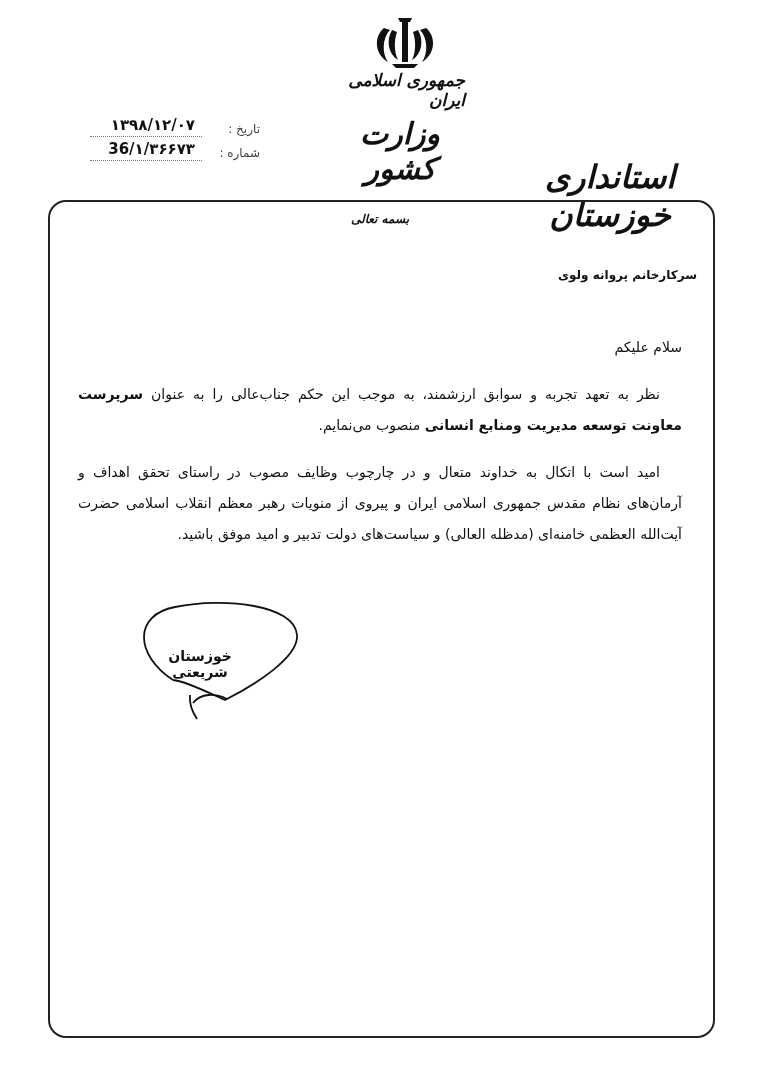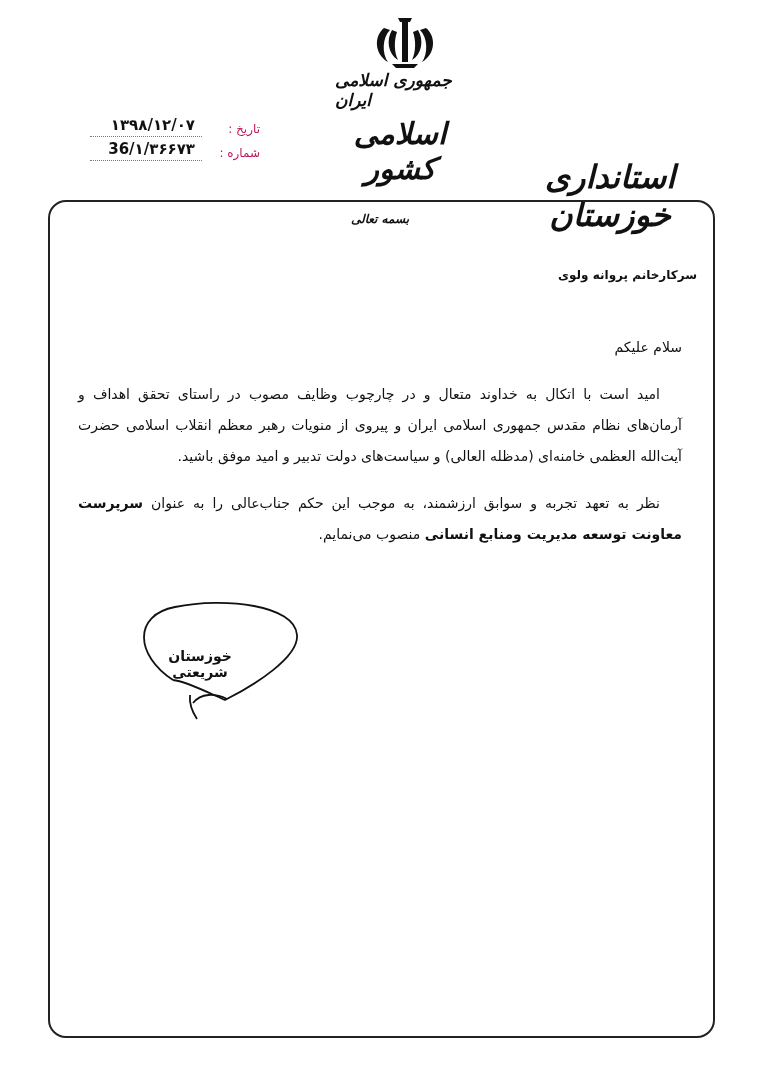--- a/index.html
+++ b/index.html
@@ -3,34 +3,34 @@
   <meta charset="utf-8">
   <style>
     html, body { margin: 0; padding: 0; }
     body {
       width: 759px; height: 1080px; background: #ffffff; position: relative; overflow: hidden;
       font-family: "DejaVu Sans", sans-serif; color: #111;
     }
     .abs { position: absolute; }
     .emblem { left: 370px; top: 14px; width: 70px; height: 58px; }
     .rep-title {
-      left: 335px; top: 70px; width: 130px; text-align: left; direction: rtl;
+      left: 335px; top: 70px; width: 130px; text-align: right; direction: rtl;
       font-family: "DejaVu Serif", serif; font-size: 17px; font-style: italic; font-weight: bold;
     }
     .ministry {
       left: 330px; top: 116px; width: 140px; text-align: center; direction: rtl;
       font-family: "DejaVu Serif", serif; font-size: 30px; font-style: italic; font-weight: bold;
     }
     .governorate {
       left: 520px; top: 115px; width: 180px; text-align: center; direction: rtl;
       font-family: "DejaVu Serif", serif; font-size: 32px; font-style: italic; font-weight: bold; margin-top: 43px;
     }
     .meta { left: 90px; top: 116px; width: 170px; direction: rtl; }
     .meta-row { position: relative; height: 24px; }
-    .meta-label { position: absolute; right: 0; top: 6px; font-size: 12px; color: #be185d; }
+    .meta-label { position: absolute; right: 0; top: 6px; font-size: 12px; color: #404040; }
     .meta-value {
       position: absolute; left: 0; width: 105px; top: 0; text-align: right;
       font-size: 15px; font-weight: bold; letter-spacing: 1px; direction: ltr;
     }
     .meta-dots { position: absolute; left: 0; width: 112px; top: 20px; border-bottom: 1px dotted #777; }
     .frame {
       left: 48px; top: 200px; width: 667px; height: 838px;
       border: 2px solid #222; border-radius: 18px; box-sizing: border-box;
     }
     .bismillah {
@@ -61,21 +61,21 @@
     <path d="M14 14 C4 22 4 40 18 48 C12 40 12 24 20 16 Z" fill="#111"></path>
     <path d="M56 14 C66 22 66 40 52 48 C58 40 58 24 50 16 Z" fill="#111"></path>
     <path d="M22 16 C16 26 18 40 28 46 C24 38 24 26 27 18 Z" fill="#111"></path>
     <path d="M48 16 C54 26 52 40 42 46 C46 38 46 26 43 18 Z" fill="#111"></path>
     <rect x="32" y="8" width="6" height="40" fill="#111"></rect>
     <path d="M28 4 L42 4 L40 8 L30 8 Z" fill="#111"></path>
     <path d="M22 50 L48 50 L44 54 L26 54 Z" fill="#111"></path>
   </svg>
 </div>
 <div class="abs rep-title">جمهوری اسلامی ایران</div>
-<div class="abs ministry">اسلامی کشور</div>
+<div class="abs ministry">وزارت کشور</div>
 <div class="abs governorate">استانداری خوزستان</div>
 
 <div class="abs meta">
   <div class="meta-row">
     <span class="meta-label">تاریخ :</span>
     <span class="meta-value">۱۳۹۸/۱۲/۰۷</span>
     <span class="meta-dots"></span>
   </div>
   <div class="meta-row">
     <span class="meta-label">شماره :</span>
@@ -84,22 +84,22 @@
   </div>
 </div>
 
 <div class="abs frame"></div>
 
 <div class="abs bismillah">بسمه تعالی</div>
 <div class="abs recipient">سرکارخانم پروانه ولوی</div>
 
 <div class="abs body-text">
   <p>سلام علیکم</p>
+  <p class="indent"><span>نظر به تعهد تجربه و سوابق ارزشمند، به موجب این حکم جناب‌عالی را به عنوان </span><span class="bold">سرپرست معاونت توسعه مدیریت ومنابع انسانی</span><span> منصوب می‌نمایم.</span></p>
   <p class="indent">امید است با اتکال به خداوند متعال و در چارچوب وظایف مصوب در راستای تحقق اهداف و آرمان‌های نظام مقدس جمهوری اسلامی ایران و پیروی از منویات رهبر معظم انقلاب اسلامی حضرت آیت‌الله العظمی خامنه‌ای (مدظله العالی) و سیاست‌های دولت تدبیر و امید موفق باشید.</p>
-  <p class="indent"><span>نظر به تعهد تجربه و سوابق ارزشمند، به موجب این حکم جناب‌عالی را به عنوان </span><span class="bold">سرپرست معاونت توسعه مدیریت ومنابع انسانی</span><span> منصوب می‌نمایم.</span></p>
 </div>
 
 <div class="abs signature">
   <svg width="180" height="125" viewBox="0 0 180 125">
     <path d="M38 85 C0 60 -2 20 40 12 C90 2 160 10 162 40 C164 62 120 90 90 105 C70 96 50 86 38 85" fill="none" stroke="#111" stroke-width="1.8"></path>
     <path d="M58 108 C66 98 80 98 92 104 M55 100 C54 110 58 118 62 124" fill="none" stroke="#111" stroke-width="1.8"></path>
   </svg>
 </div>
 <div class="abs signer">خوزستان شریعتی</div>
 

